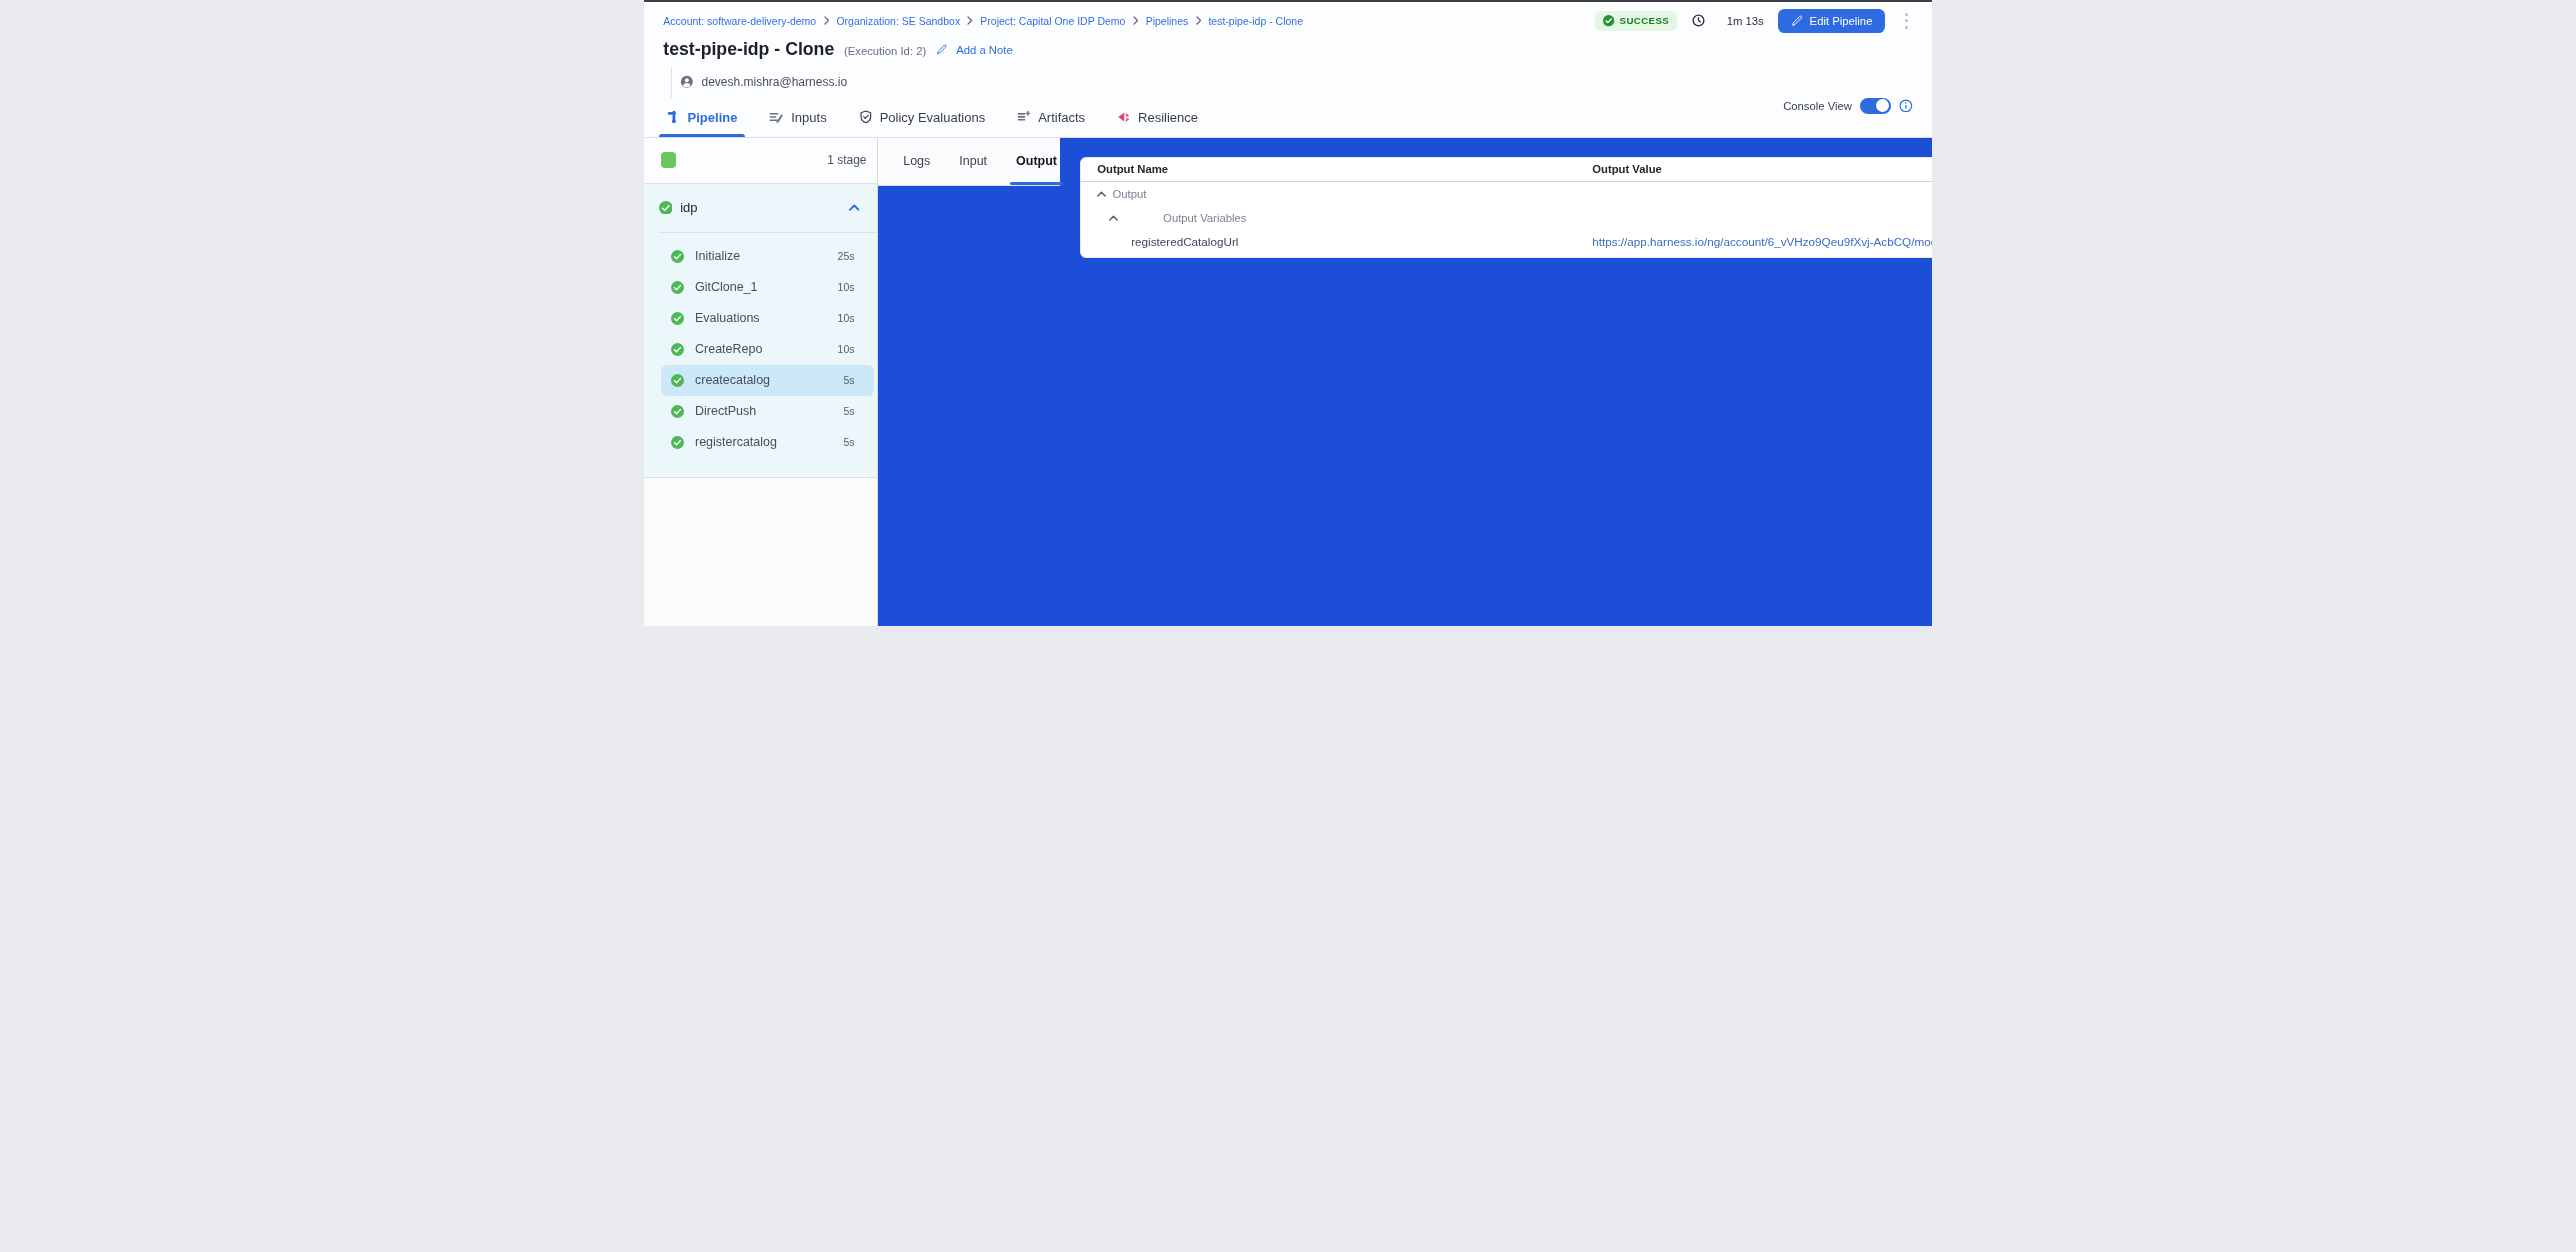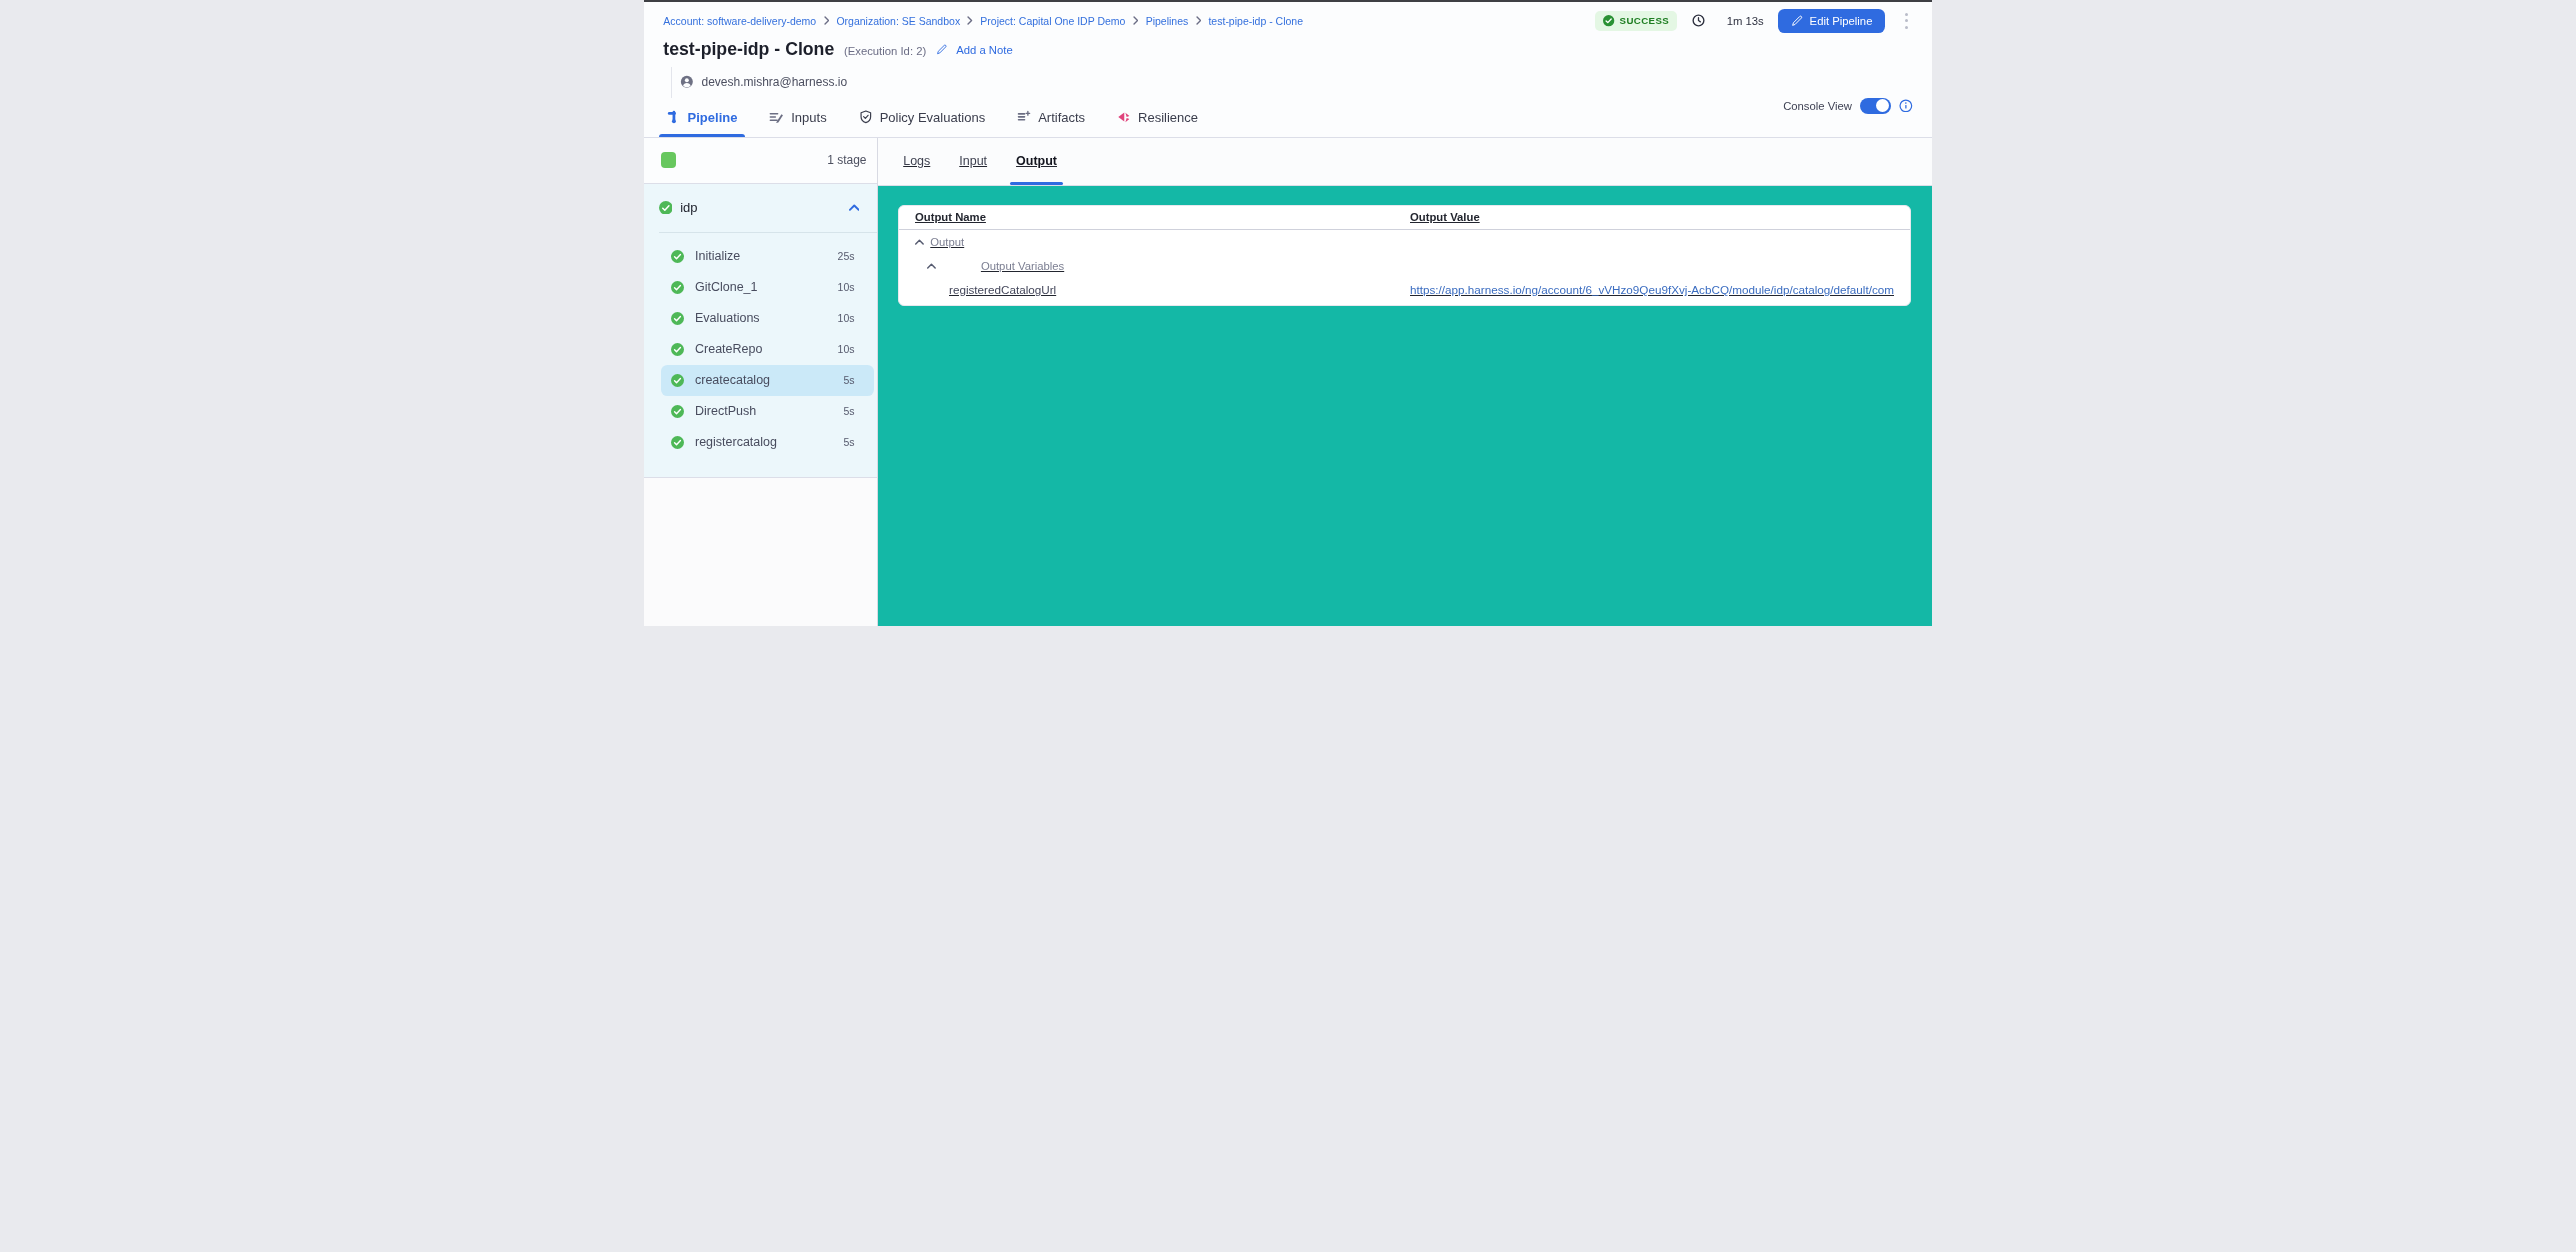--- a/index.html
+++ b/index.html
@@ -76,21 +76,21 @@
   .steps { padding:8px 3.2px 19.3px 17px; }
   .step {
     height:31px; display:flex; align-items:center; gap:11.3px;
     padding:0 19.3px 0 9.7px; border-radius:6.4px; cursor:pointer;
   }
   .step.selected { background:#cbe9f8; }
   .step-name { flex:1; font-size:12.5px; color:#484c5e; }
   .step-duration { font-size:10.5px; color:#565a6d; }
   .sidebar-rest { flex:1; }
 
-  .main { flex:1; min-width:0; display:flex; flex-direction:column; background:#14b8a6;text-decoration:underline; }
+  .main { flex:1; min-width:0; display:flex; flex-direction:row; background:#1d4ed8; }
   .main-tabs {
     background:#fbfcfd; border-bottom:0.8px solid #dcdee8; height:48px; flex:0 0 auto;
     display:flex; align-items:center; gap:22.6px; padding:0 0 0 22px;
   }
   .mtab { position:relative; height:100%; display:flex; align-items:center; font-size:12.5px; color:#3c3f4e; padding:0 3.2px; cursor:pointer; }
   .mtab.active { font-weight:bold; color:#14161f; }
   .mtab.active::after {
     content:""; position:absolute; left:-2.4px; right:-2.4px; bottom:-0.8px; height:3.2px;
     background:#2f6be0; border-radius:3.2px;
   }

